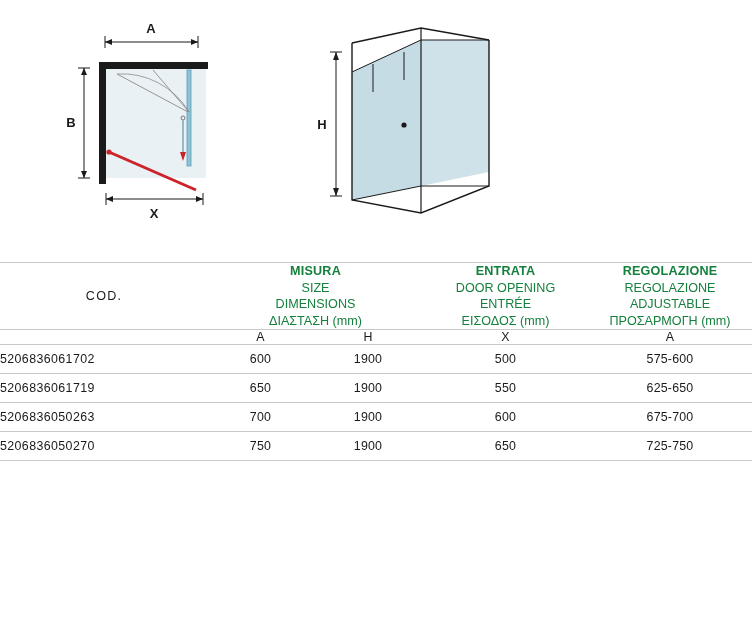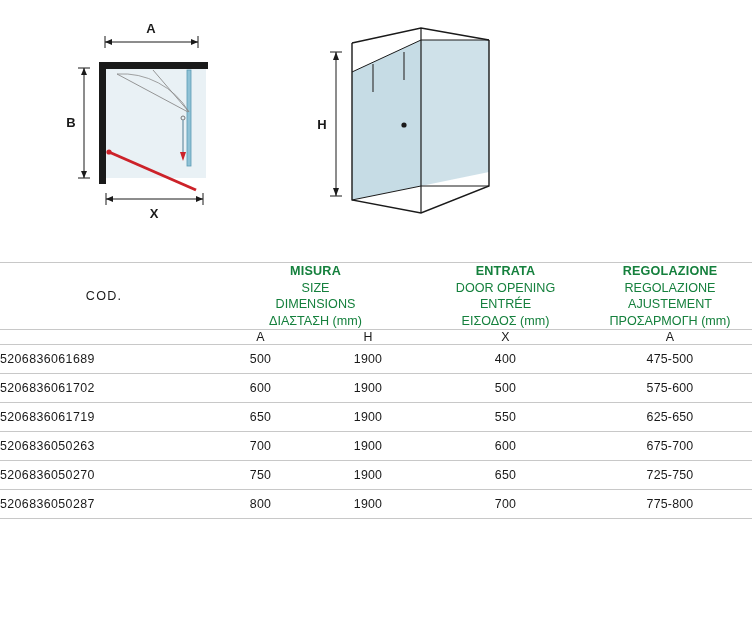--- a/index.html
+++ b/index.html
@@ -183,41 +183,34 @@
       </th>
       <th class="head-cell col-x">
         <div class="line1">ENTRATA</div>
         <div>DOOR OPENING</div>
         <div>ENTRÉE</div>
         <div>ΕΙΣΟΔΟΣ (mm)</div>
       </th>
       <th class="head-cell col-adj">
         <div class="line1">REGOLAZIONE</div>
         <div>REGOLAZIONE</div>
-        <div>AJUSTEMENT</div>
+        <div>ADJUSTABLE</div>
         <div>ΠΡΟΣΑΡΜΟΓΗ (mm)</div>
       </th>
     </tr>
     <tr class="sub-row">
       <td class="blank col-code"></td>
       <td class="col-a">A</td>
       <td class="col-h">H</td>
       <td class="col-x">X</td>
       <td class="col-adj">A</td>
     </tr>
   </thead>
   <tbody id="table-body">
       <tr>
-        <td class="code col-code">5206836061689</td>
-        <td class="col-a">500</td>
-        <td class="col-h">1900</td>
-        <td class="col-x">400</td>
-        <td class="col-adj">475-500</td>
-      </tr>
-      <tr>
         <td class="code col-code">5206836061702</td>
         <td class="col-a">600</td>
         <td class="col-h">1900</td>
         <td class="col-x">500</td>
         <td class="col-adj">575-600</td>
       </tr>
       <tr>
         <td class="code col-code">5206836061719</td>
         <td class="col-a">650</td>
         <td class="col-h">1900</td>
@@ -231,21 +224,14 @@
         <td class="col-x">600</td>
         <td class="col-adj">675-700</td>
       </tr>
       <tr>
         <td class="code col-code">5206836050270</td>
         <td class="col-a">750</td>
         <td class="col-h">1900</td>
         <td class="col-x">650</td>
         <td class="col-adj">725-750</td>
       </tr>
-      <tr>
-        <td class="code col-code">5206836050287</td>
-        <td class="col-a">800</td>
-        <td class="col-h">1900</td>
-        <td class="col-x">700</td>
-        <td class="col-adj">775-800</td>
-      </tr>
     </tbody>
 </table>
 
 </body></html>

